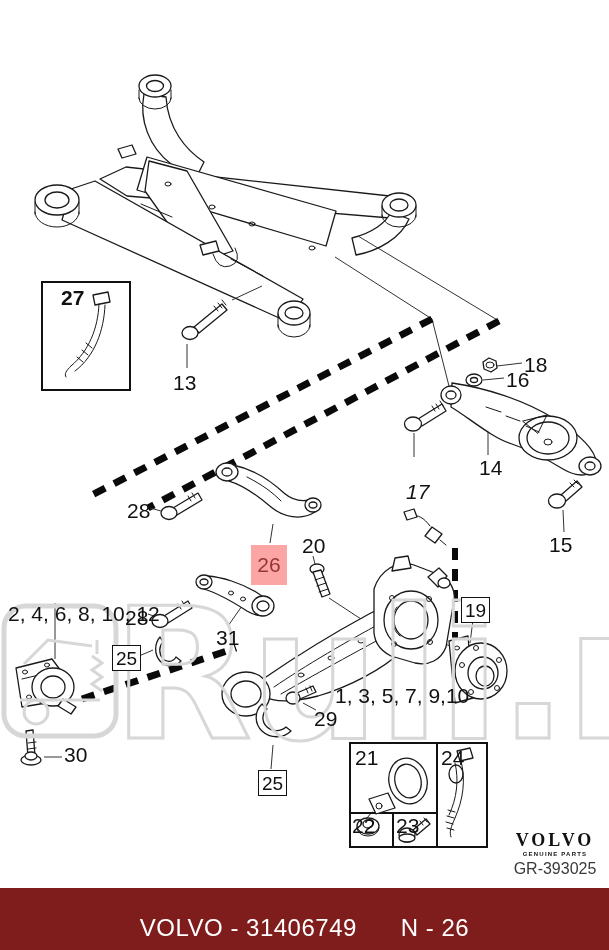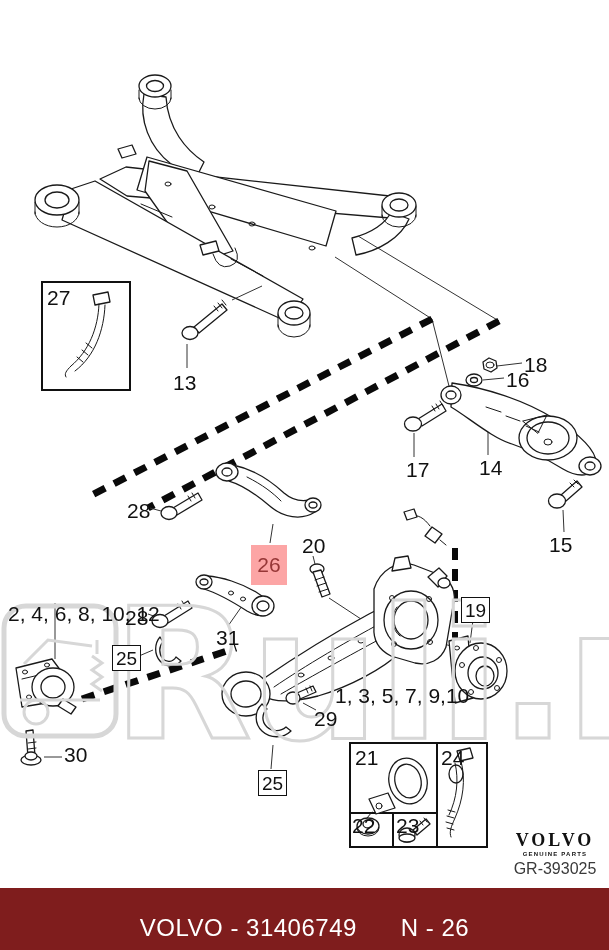--- a/index.html
+++ b/index.html
@@ -239,25 +239,25 @@
 
   <g>
     <rect class="wm5" x="4" y="606" width="112" height="130" rx="22"></rect>
     <path class="wm" d="M24,664 L48,640 L92,646 M20,700 h80 M97,640 v14"></path>
     <circle class="wm" cx="36" cy="712" r="12"></circle>
     <path class="wm" d="M92,656 l10,7 l-10,7 l10,7 l-10,7 l10,7"></path>
     <text x="112" y="738" font-family="DejaVu Sans, sans-serif" font-weight="bold" font-size="182" letter-spacing="-2" fill="none" stroke="#d7d7d7" stroke-width="3">Ruli.ru</text>
   </g>
 </svg>
 
-  <div class="co" style="left:47px;top:287px;">27</div>
+  <div class="co" style="left:61px;top:287px;font-weight:bold;">27</div>
   <div class="co" style="left:173px;top:372px;">13</div>
   <div class="co" style="left:524px;top:354px;">18</div>
   <div class="co" style="left:506px;top:369px;">16</div>
-  <div class="co" style="left:406px;top:459px;">17</div>
+  <div class="co" style="left:406px;top:481px;font-style:italic;">17</div>
   <div class="co" style="left:479px;top:457px;">14</div>
   <div class="co" style="left:549px;top:534px;text-align:center;">15</div>
   <div class="co" style="left:127px;top:500px;">28</div>
   <div class="hl">26</div>
   <div class="co" style="left:302px;top:535px;">20</div>
   <div class="co" style="left:216px;top:627px;">31</div>
   <div class="co" style="left:125px;top:607px;">28</div>
   <div class="cobox" style="left:112px;top:645px;">25</div>
   <div class="co" style="left:64px;top:744px;">30</div>
   <div class="co" style="left:314px;top:708px;">29</div>

